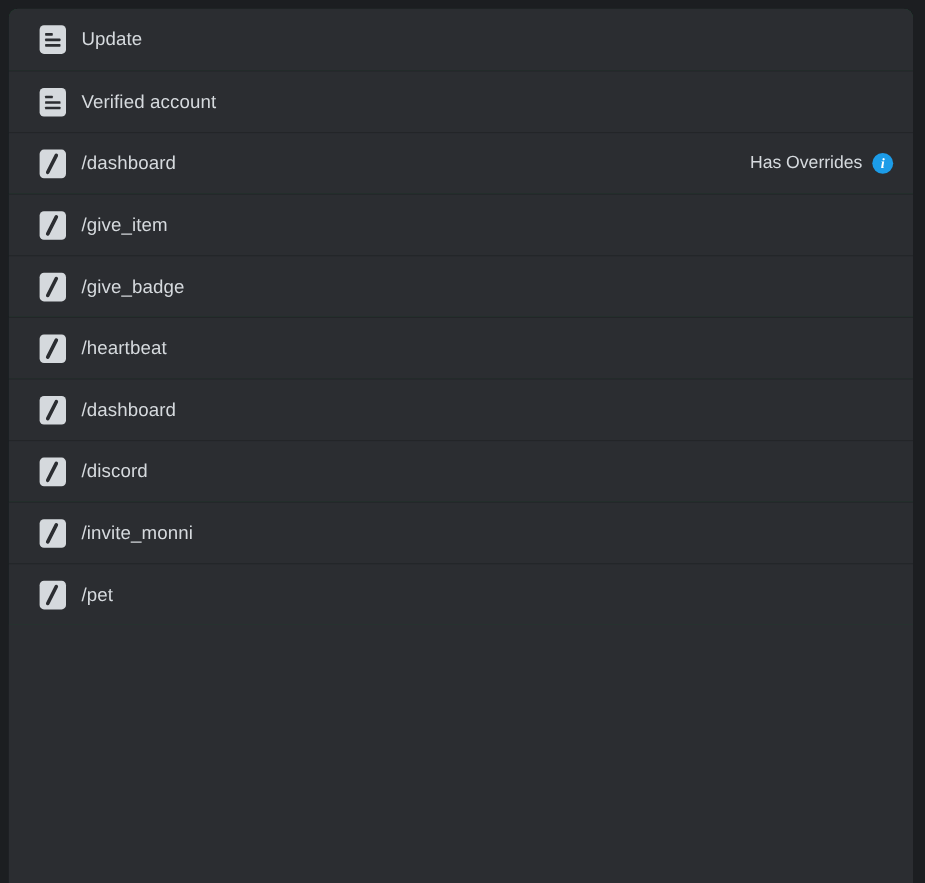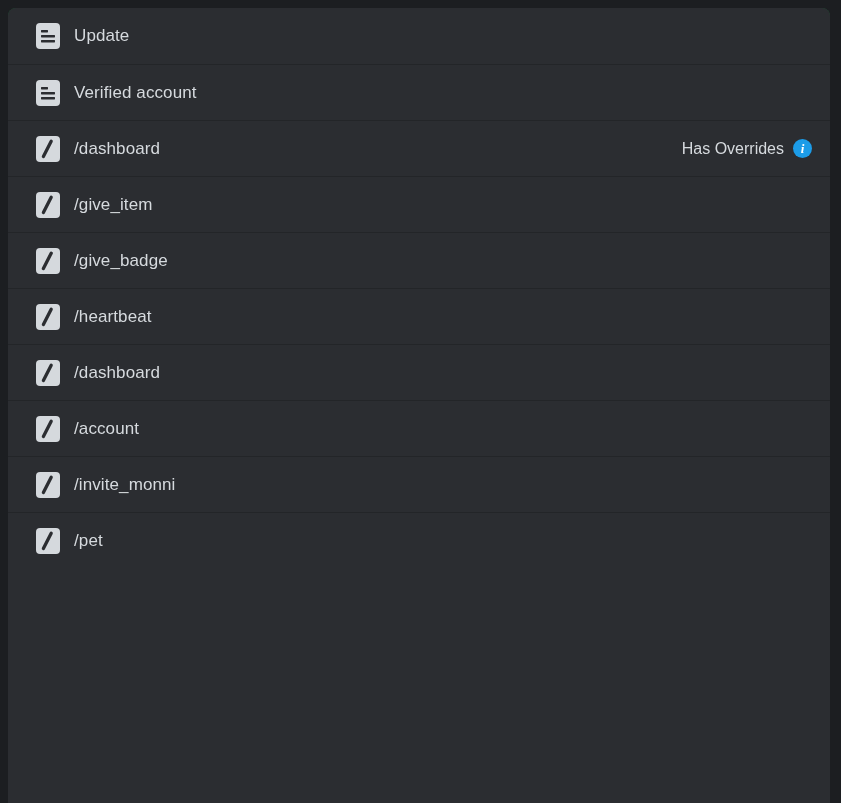--- a/index.html
+++ b/index.html
@@ -225,21 +225,21 @@
             </svg>
           </span>
           <span class="row-label">/dashboard</span>
         </div>
         <div class="row">
           <span class="row-icon">
             <svg width="24" height="26" viewBox="0 0 24 26">
               <path d="M15.2 5.2 L7.4 20.6" stroke="#2b2d31" stroke-width="3.3" stroke-linecap="round"></path>
             </svg>
           </span>
-          <span class="row-label">/account</span>
+          <span class="row-label">/discord</span>
         </div>
         <div class="row">
           <span class="row-icon">
             <svg width="24" height="26" viewBox="0 0 24 26">
               <path d="M15.2 5.2 L7.4 20.6" stroke="#2b2d31" stroke-width="3.3" stroke-linecap="round"></path>
             </svg>
           </span>
           <span class="row-label">/invite_monni</span>
         </div>
         <div class="row">

